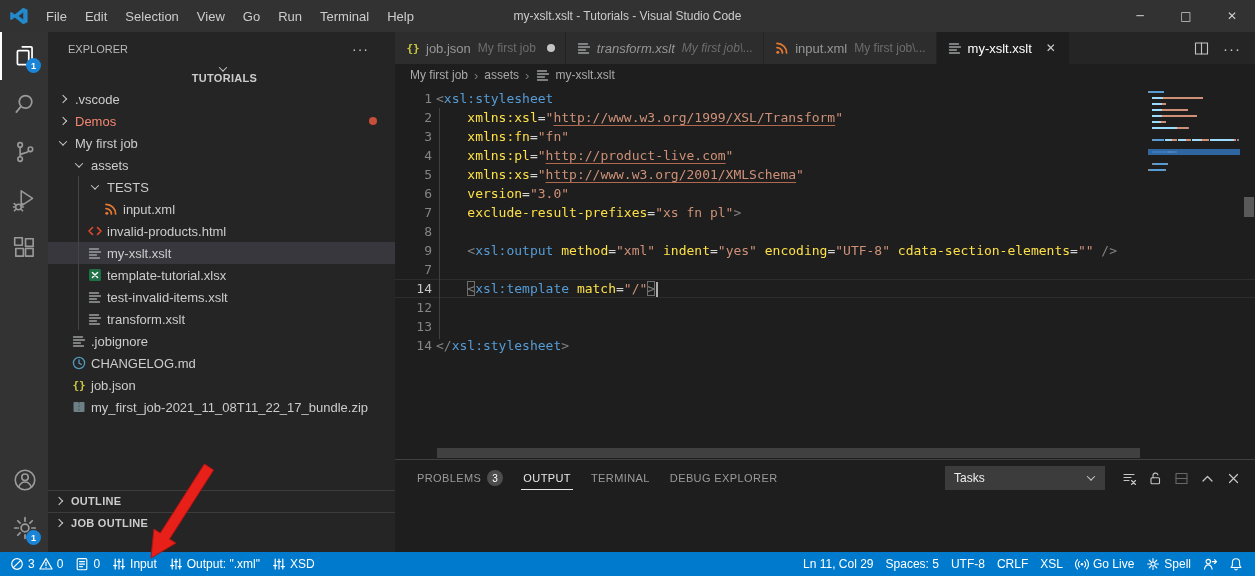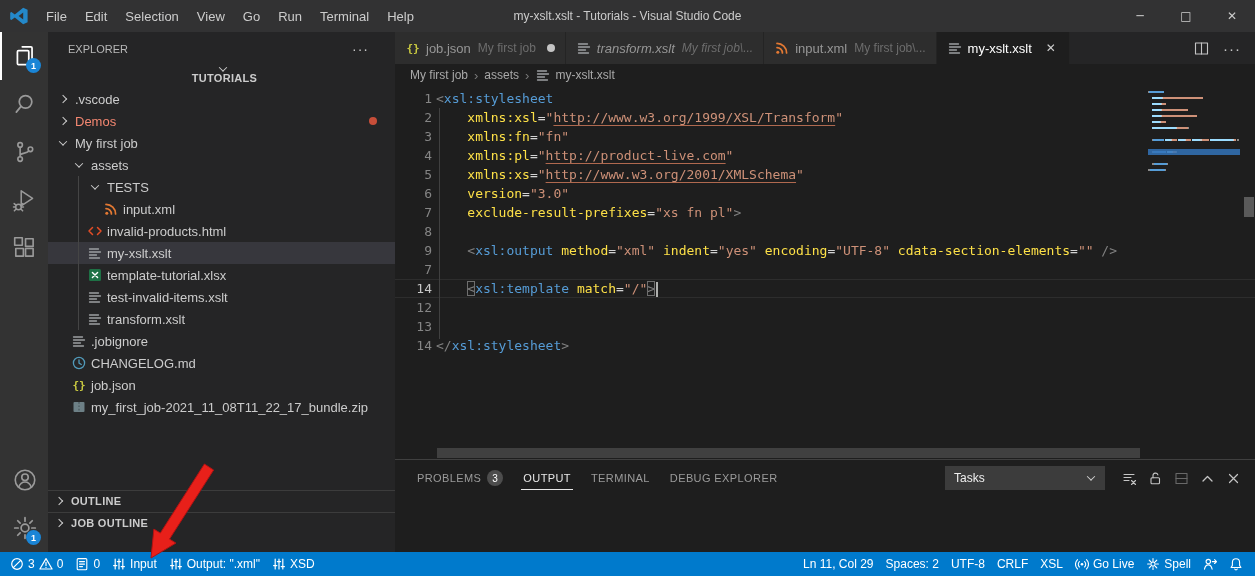--- a/index.html
+++ b/index.html
@@ -561,21 +561,21 @@
             </svg>
           </span>
           <span>XSD</span>
         </div>
       </div>
     <div class="sb-right" id="sbright">
         <div class="sbi">
           <span>Ln 11, Col 29</span>
         </div>
         <div class="sbi">
-          <span>Spaces: 2</span>
+          <span>Spaces: 5</span>
         </div>
         <div class="sbi">
           <span>UTF-8</span>
         </div>
         <div class="sbi">
           <span>CRLF</span>
         </div>
         <div class="sbi">
           <span>XSL</span>
         </div>

